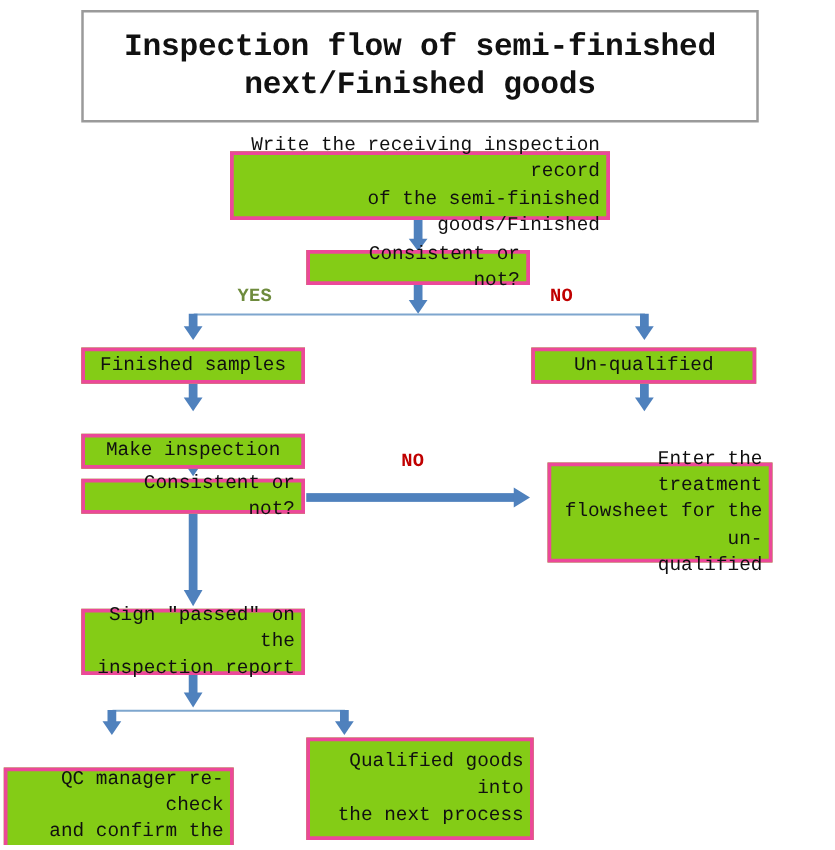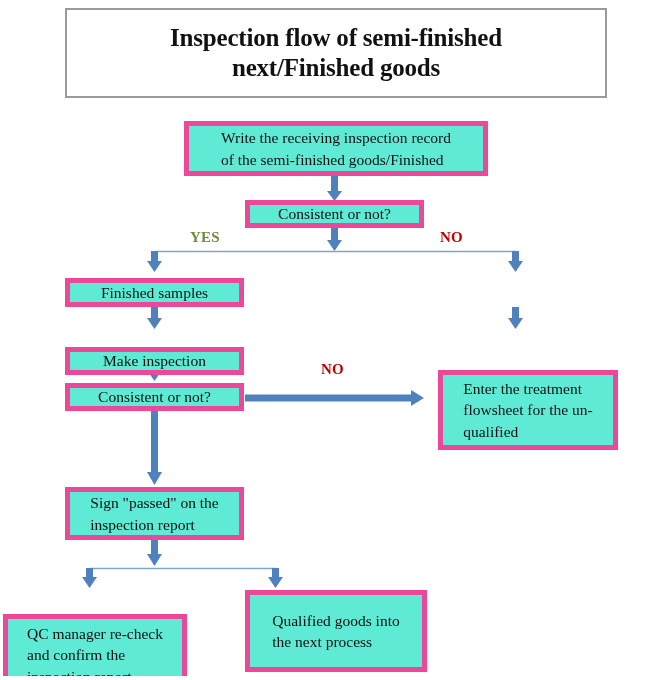--- a/index.html
+++ b/index.html
@@ -6,21 +6,21 @@
   html, body {
     margin: 0;
     padding: 0;
     background: #ffffff;
   }
   #canvas {
     position: relative;
     width: 668px;
     height: 676px;
     background: #ffffff;
-    font-family: Liberation Serif, serif;
+    font-family: Liberation Mono, monospace;
     overflow: hidden;
   }
   
   .title-box {
     position: absolute;
     left: 65px;
     top: 8px;
     width: 542px;
     height: 90px;
     border: 2px solid #9a9a9a;
@@ -36,26 +36,26 @@
     color: #111111;
     text-align: center;
     line-height: 1.22;
     letter-spacing: -0.2px;
     padding: 0 10px;
   }
   
   .node {
     position: absolute;
     box-sizing: border-box;
-    border: 5px solid #ec4899;
-    background: #5eead4;
+    border: 3px solid #ec4899;
+    background: #84cc16;
     display: flex;
     align-items: center;
     justify-content: center;
-    text-align: left;
+    text-align: right;
   }
   .node .label {
     font-size: 15.5px;
     color: #101010;
     line-height: 1.36;
     padding: 0 5px;
     white-space: pre-line;
   }
   
   .edge-label {
@@ -171,20 +171,23 @@
   </div>
 
   <div class="node" style="left:245px; top:200px; width:179px; height:28px;">
     <div class="label">Consistent or not?</div>
   </div>
 
   <div class="node" style="left:65px; top:278px; width:179px; height:29px;">
     <div class="label">Finished samples</div>
   </div>
 
+  <div class="node" style="left:425px; top:278px; width:180px; height:29px;">
+    <div class="label">Un-qualified</div>
+  </div>
 
   <div class="node" style="left:65px; top:347px; width:179px; height:28px;">
     <div class="label">Make inspection</div>
   </div>
 
   <div class="node" style="left:438px; top:331px; width:180px; height:80px;margin-top:39px;">
     <div class="label">Enter the treatment
 flowsheet for the un-
 qualified</div>
   </div>

